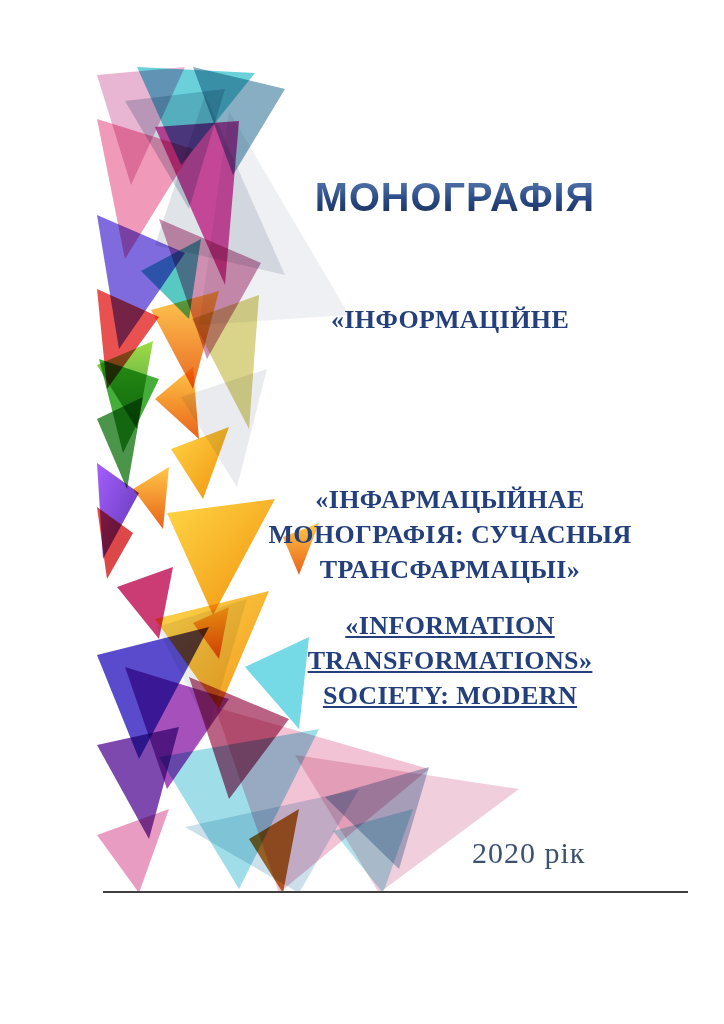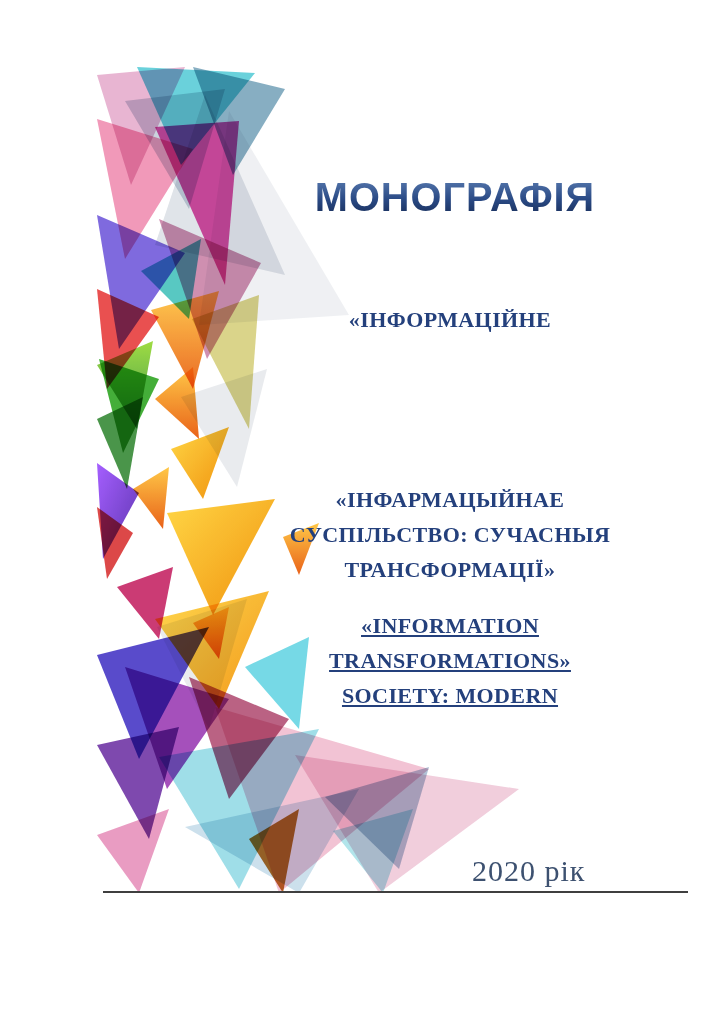--- a/index.html
+++ b/index.html
@@ -32,29 +32,29 @@
       -webkit-background-clip:text;
       background-clip:text;
       -webkit-text-fill-color:transparent;
     }
   }
 
   .block {
     position:absolute; left:240px; width:420px;
     text-align:center;
     color:#24407c;
-    font-weight:bold; font-size:22px; line-height:35px;
+    font-weight:bold; font-size:26px; line-height:35px;
     letter-spacing:.4px;
   }
   .block-uk { top:302px; }
   .block-be { top:482px; }
   .block-en { top:608px;text-decoration:underline; }
 
   .year {
-    position:absolute; left:472px; top:854px;
+    position:absolute; left:472px; top:836px;
     font-size:30px; letter-spacing:1px;
     color:#3d5170;
   }
 
   .rule {
     position:absolute; left:103px; top:891px;
     width:585px; height:2px;
     background:#3f3f3f;
   }
 </style>
@@ -136,22 +136,22 @@
   </svg>
 
   <h1 class="heading">МОНОГРАФІЯ</h1>
 
   <div class="block block-uk">
     <div>«ІНФОРМАЦІЙНЕ</div>
   </div>
 
   <div class="block block-be">
     <div>«ІНФАРМАЦЫЙНАЕ</div>
-    <div>СУСПІЛЬСТВО: СУЧАСНЫЯ</div>
-    <div>ТРАНСФОРМАЦІЇ»</div>
+    <div>МОНОГРАФІЯ: СУЧАСНЫЯ</div>
+    <div>ТРАНСФАРМАЦЫІ»</div>
   </div>
 
   <div class="block block-en">
     <div>«INFORMATION</div>
     <div>TRANSFORMATIONS»</div>
     <div>SOCIETY: MODERN</div>
   </div>
 
   <div class="year">2020 рік</div>
 

